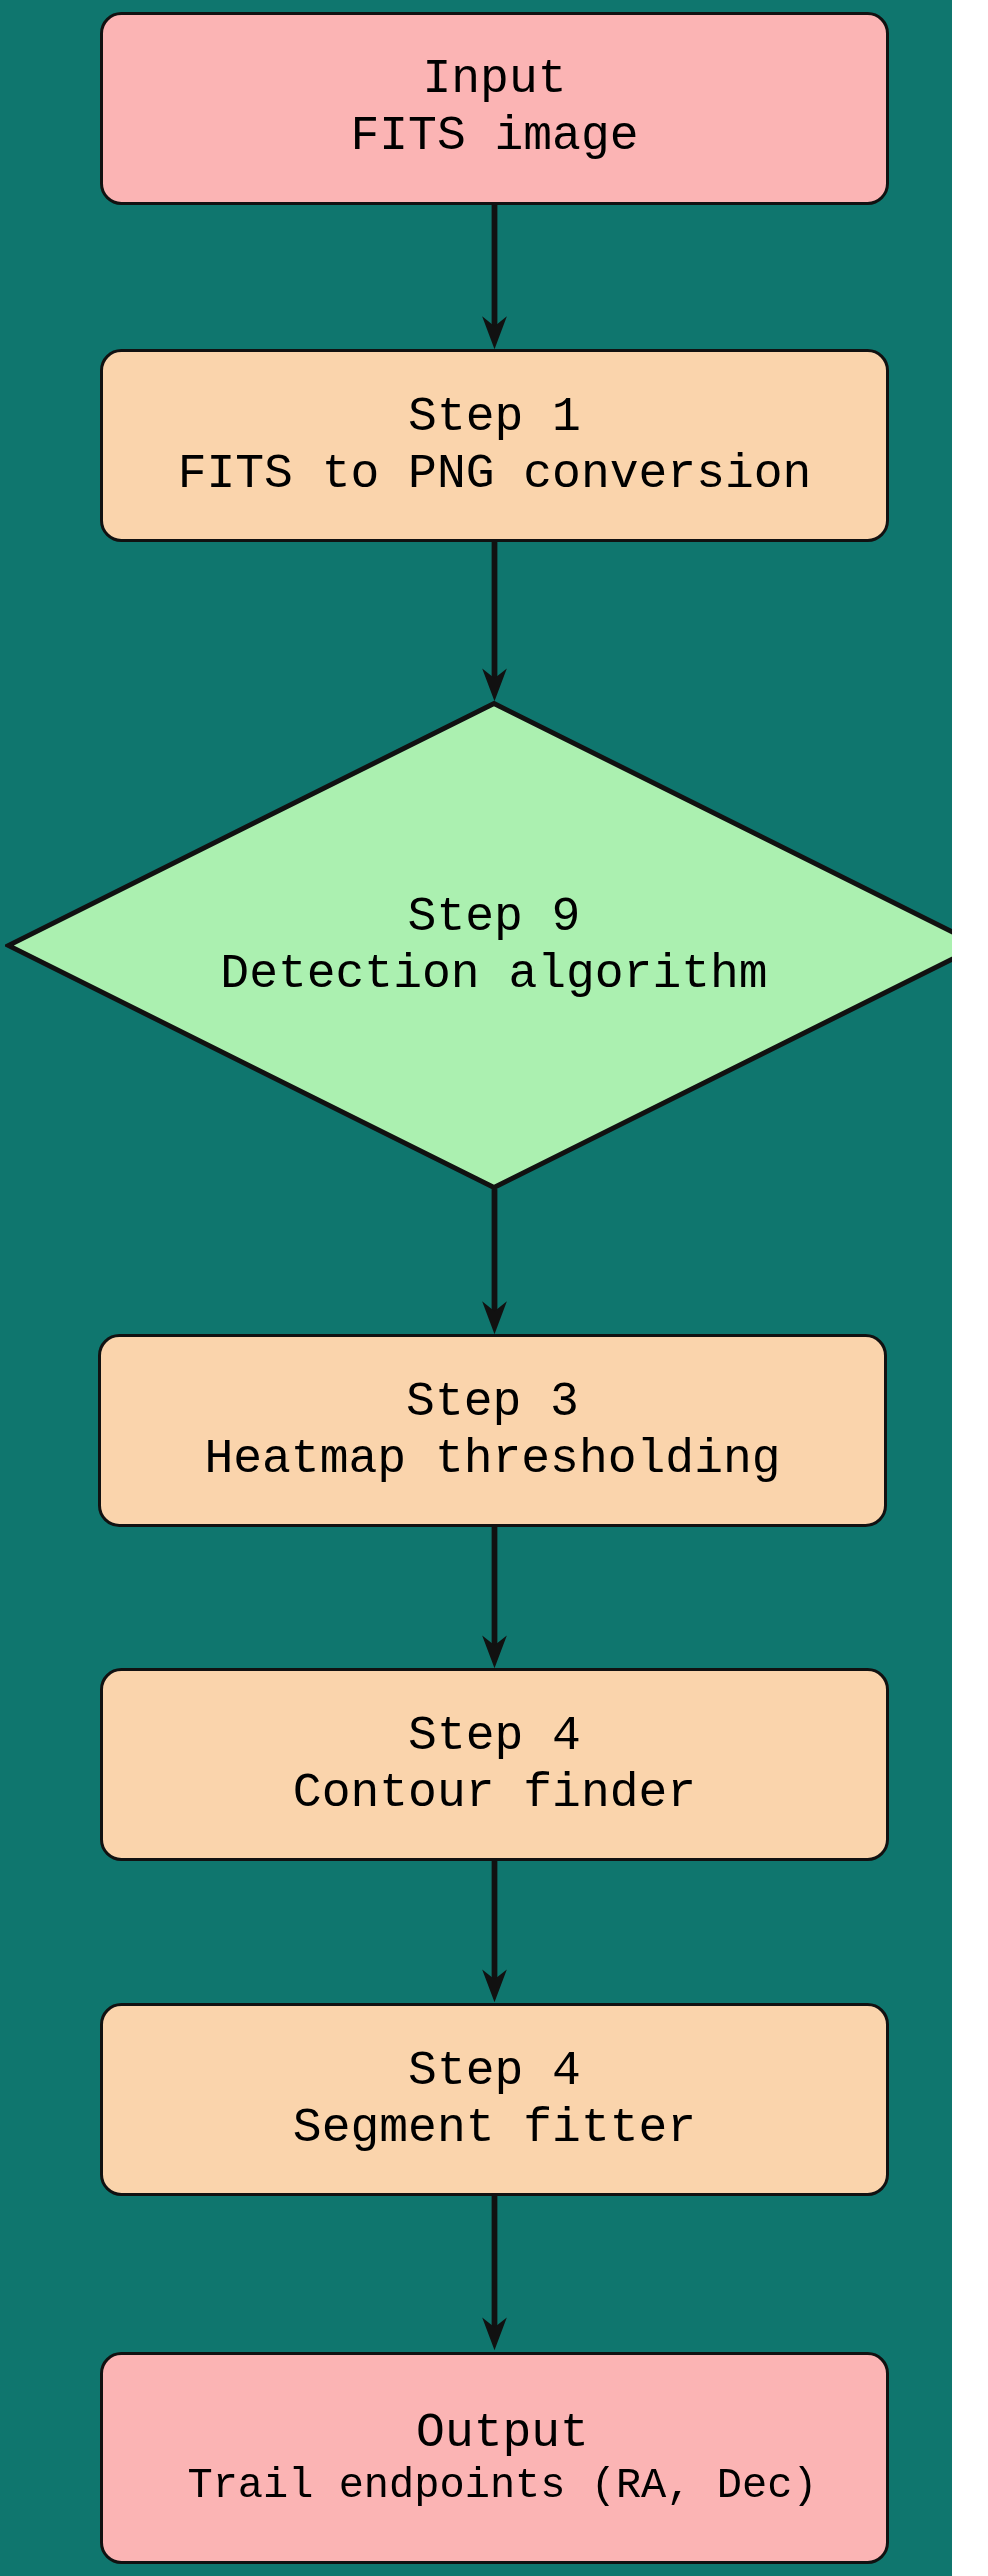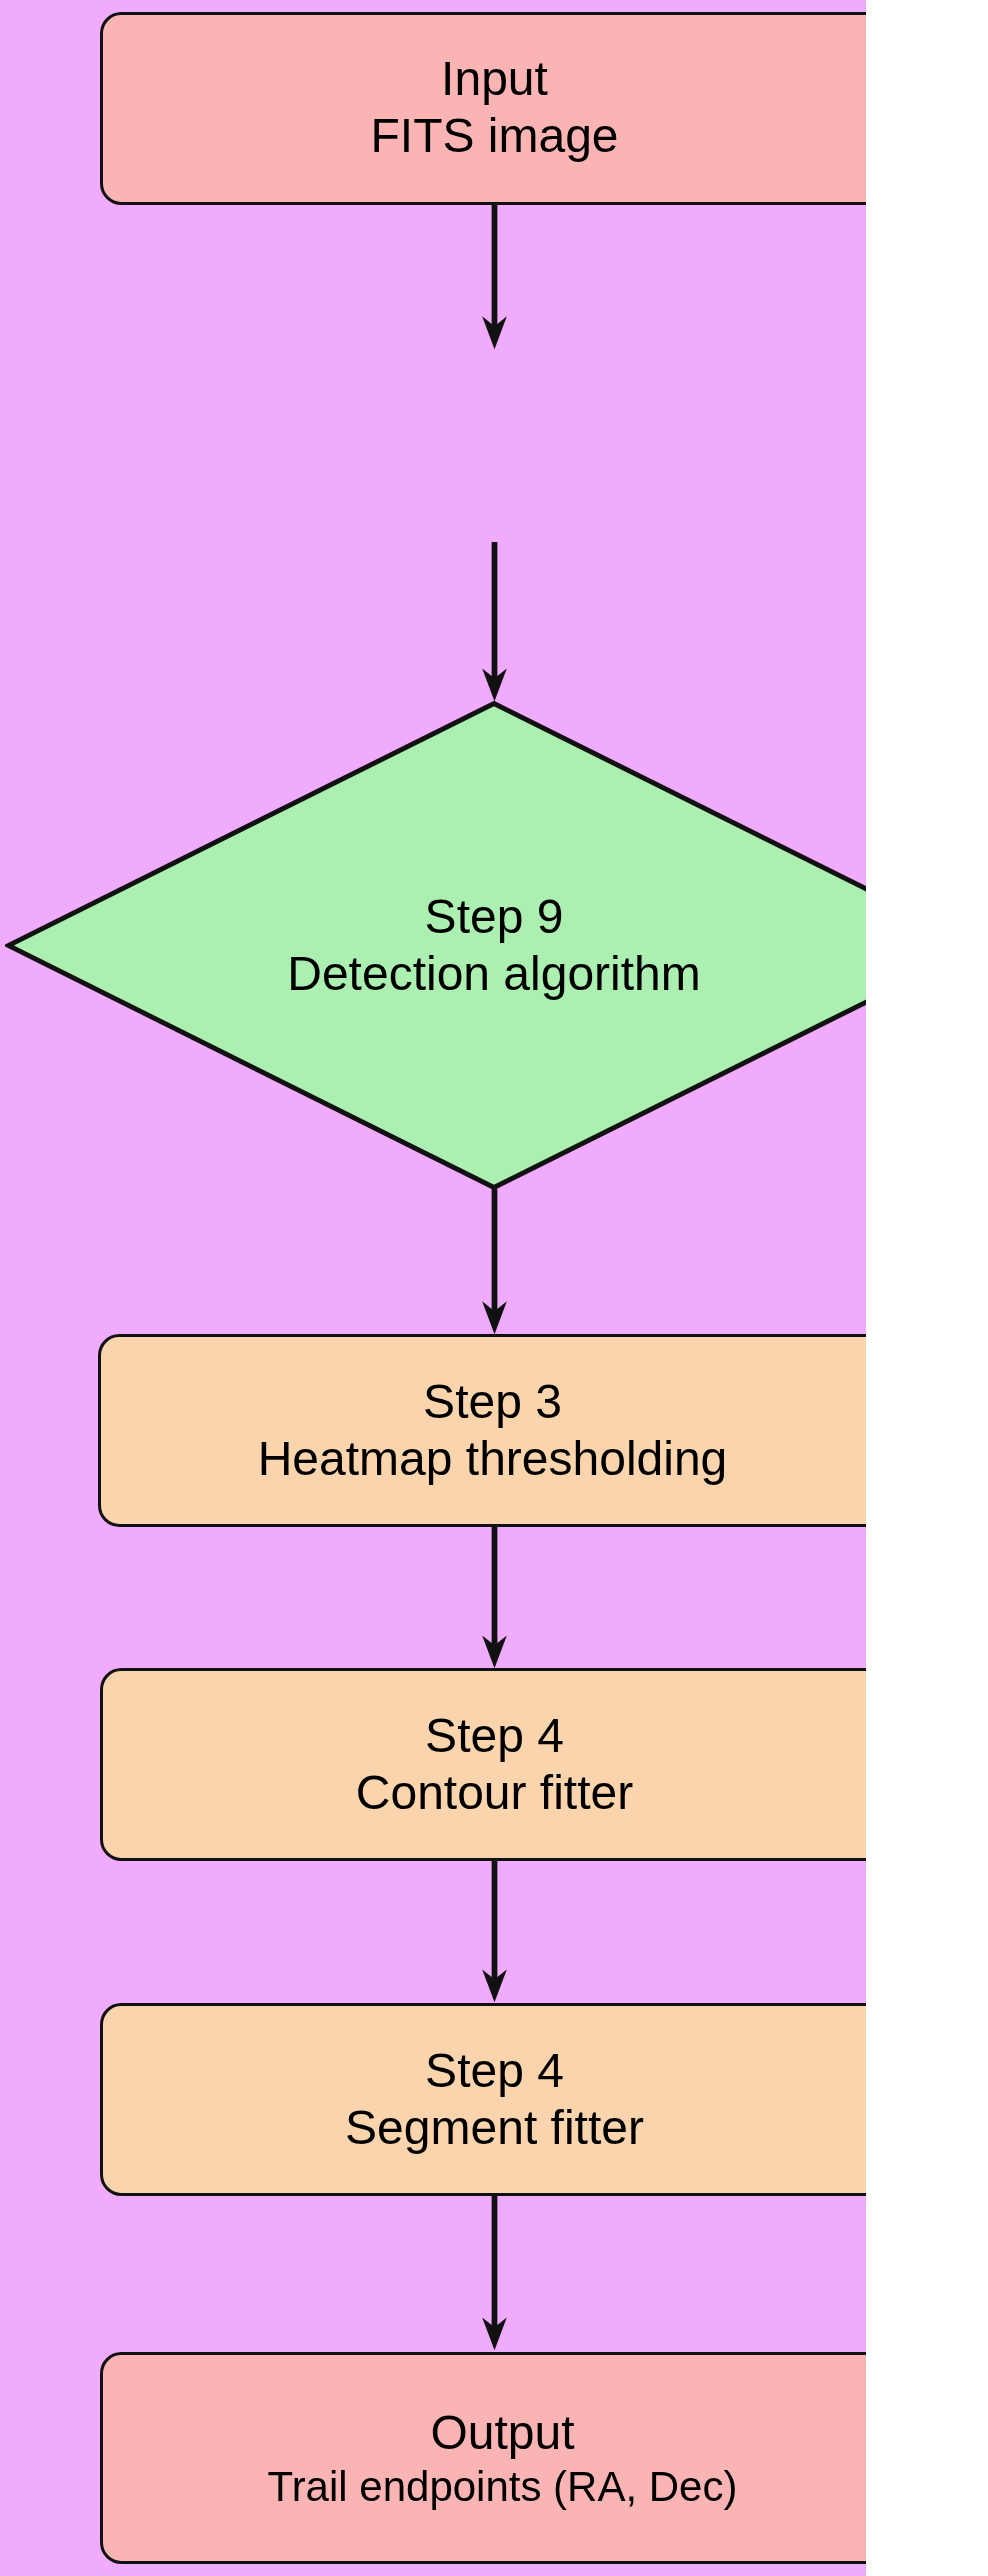--- a/index.html
+++ b/index.html
@@ -2,24 +2,24 @@
 <html style="font-size:13px"><head>
 <meta charset="utf-8">
 <style>
   html, body {
     margin: 0;
     padding: 0;
     background: #ffffff;
   }
   #flowchart-root {
     position: relative;
-    width: 866px;
+    width: 952px;
     height: 2576px;
-    background: #f0abfc;
-    font-family: Liberation Sans, sans-serif;
+    background: #0f766e;
+    font-family: Liberation Mono, monospace;
     overflow: hidden;
   }
   .node {
     position: absolute;
     box-sizing: border-box;
     display: flex;
     flex-direction: column;
     align-items: center;
     justify-content: center;
     text-align: center;
@@ -84,20 +84,24 @@
     <span class="node-label-secondary t-58">FITS image</span>
   </div>
 
   <div class="connector" style="left:478px; top:204px;">
     <svg width="33" height="147" viewBox="0 0 40 178">
       <line x1="20" y1="0" x2="20" y2="152" stroke="#111111" stroke-width="7"></line>
       <polygon points="20,176 5,136 20,148 35,136" fill="#111111"></polygon>
     </svg>
   </div>
 
+  <div class="node node-box process" style="left:100px; top:349px; width:789px; height:193px;">
+    <span class="node-label-primary t-58">Step 1</span>
+    <span class="node-label-secondary t-58">FITS to PNG conversion</span>
+  </div>
 
   <div class="connector" style="left:478px; top:542px;">
     <svg width="33" height="161" viewBox="0 0 40 196">
       <line x1="20" y1="0" x2="20" y2="170" stroke="#111111" stroke-width="7"></line>
       <polygon points="20,194 5,154 20,166 35,154" fill="#111111"></polygon>
     </svg>
   </div>
 
   <div class="diamond-wrap" style="left:5px; top:700px; width:978px; height:491px;">
     <svg width="978" height="491" viewBox="0 0 1188 596">
@@ -123,21 +127,21 @@
 
   <div class="connector" style="left:478px; top:1527px;">
     <svg width="33" height="143" viewBox="0 0 40 174">
       <line x1="20" y1="0" x2="20" y2="148" stroke="#111111" stroke-width="7"></line>
       <polygon points="20,172 5,132 20,144 35,132" fill="#111111"></polygon>
     </svg>
   </div>
 
   <div class="node node-box process" style="left:100px; top:1668px; width:789px; height:193px;">
     <span class="node-label-primary t-58">Step 4</span>
-    <span class="node-label-secondary t-58">Contour fitter</span>
+    <span class="node-label-secondary t-58">Contour finder</span>
   </div>
 
   <div class="connector" style="left:478px; top:1861px;">
     <svg width="33" height="143" viewBox="0 0 40 174">
       <line x1="20" y1="0" x2="20" y2="148" stroke="#111111" stroke-width="7"></line>
       <polygon points="20,172 5,132 20,144 35,132" fill="#111111"></polygon>
     </svg>
   </div>
 
   <div class="node node-box process" style="left:100px; top:2003px; width:789px; height:193px;">

